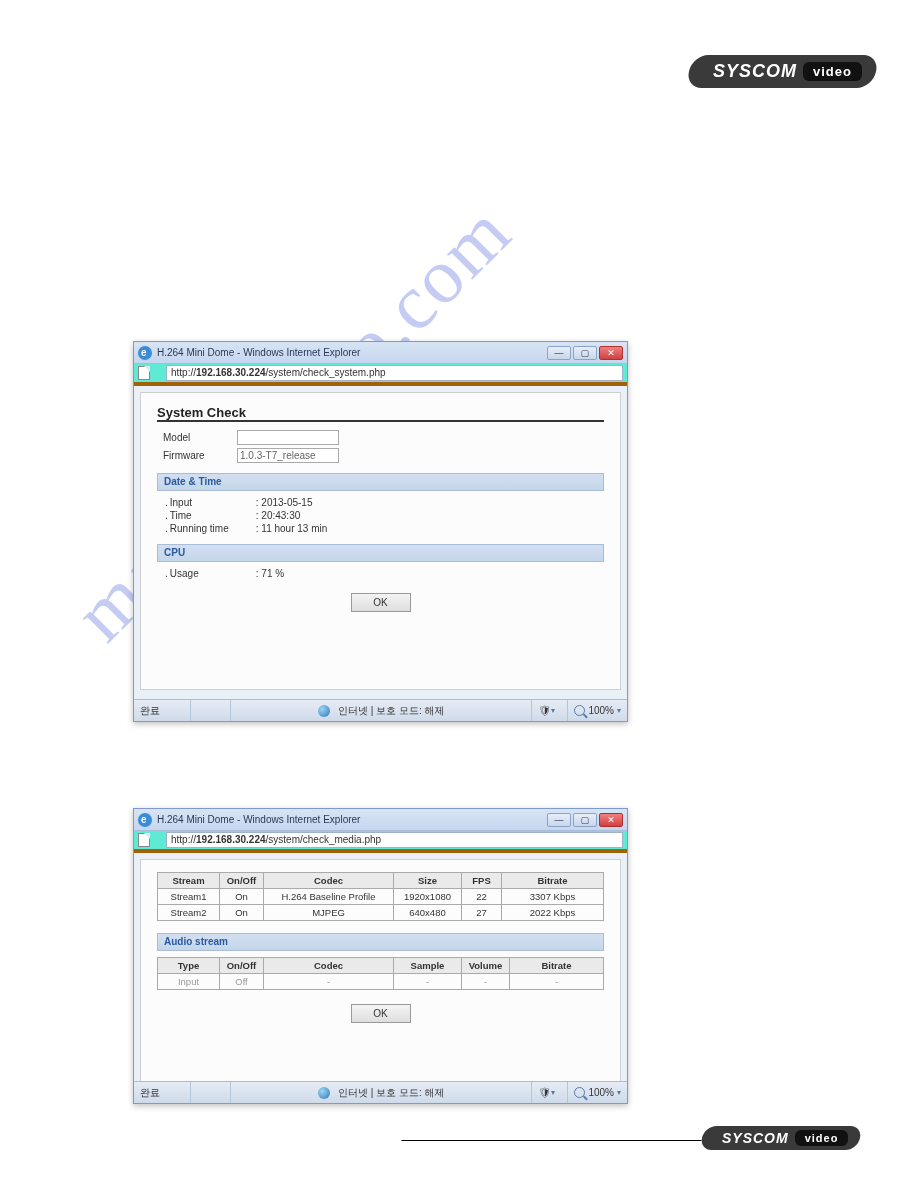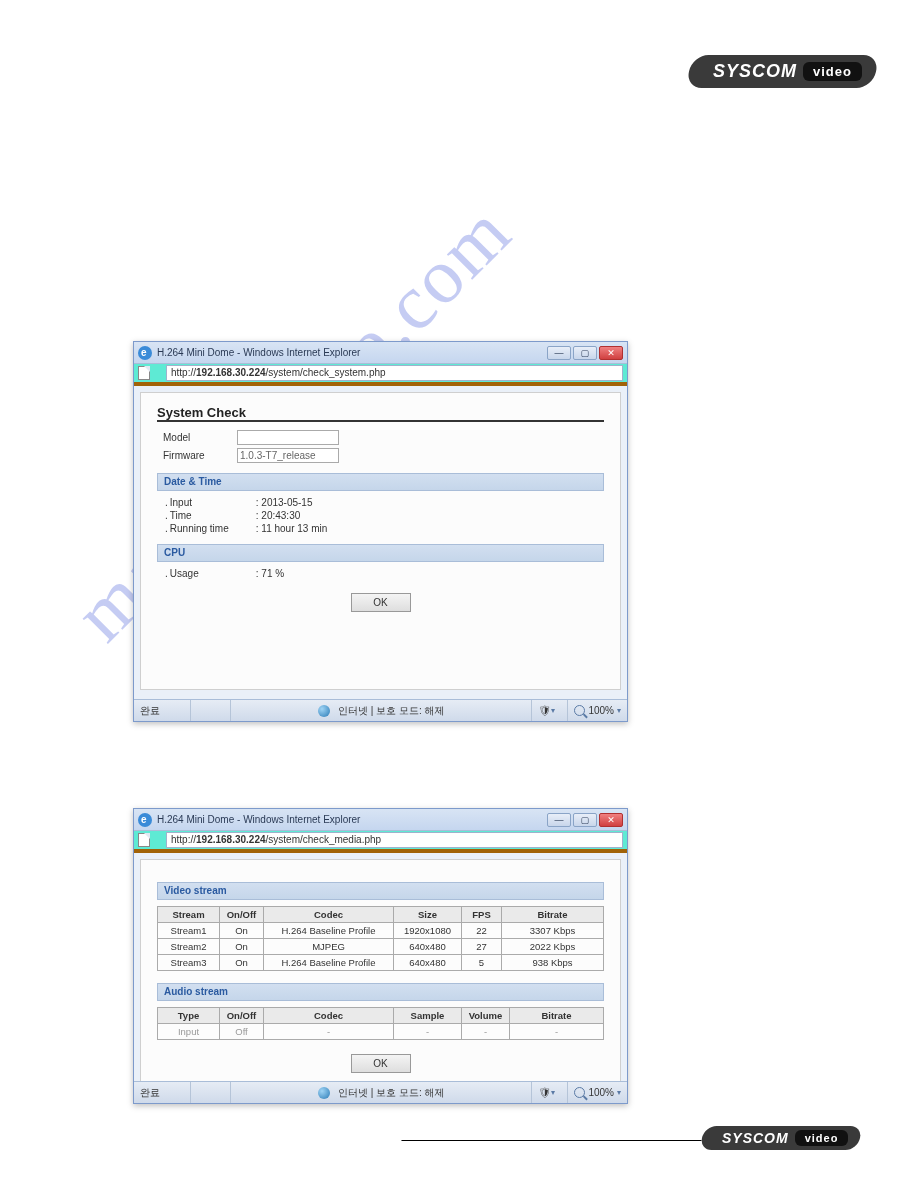--- a/index.html
+++ b/index.html
@@ -205,21 +205,20 @@
     </div>
   </div>
   <div class="addrbar">
     <span class="doc-icon"></span>
     <div class="urlbox">
       <span>http://</span><b>192.168.30.224</b><span>/system/check_media.php</span>
     </div>
   </div>
 
   <div class="content">
-    <div class="sect">Video stream</div>
     <table>
       <colgroup>
           <col style="width:62px">
           <col style="width:44px">
           <col style="width:130px">
           <col style="width:68px">
           <col style="width:40px">
           <col>
         </colgroup>
       <thead>
@@ -242,28 +241,20 @@
             <td>3307 Kbps</td>
           </tr>
           <tr>
             <td>Stream2</td>
             <td>On</td>
             <td>MJPEG</td>
             <td>640x480</td>
             <td>27</td>
             <td>2022 Kbps</td>
           </tr>
-          <tr>
-            <td>Stream3</td>
-            <td>On</td>
-            <td>H.264 Baseline Profile</td>
-            <td>640x480</td>
-            <td>5</td>
-            <td>938 Kbps</td>
-          </tr>
         </tbody>
     </table>
 
     <div class="sect" style="margin-top:12px">Audio stream</div>
     <table>
       <colgroup>
           <col style="width:62px">
           <col style="width:44px">
           <col style="width:130px">
           <col style="width:68px">

